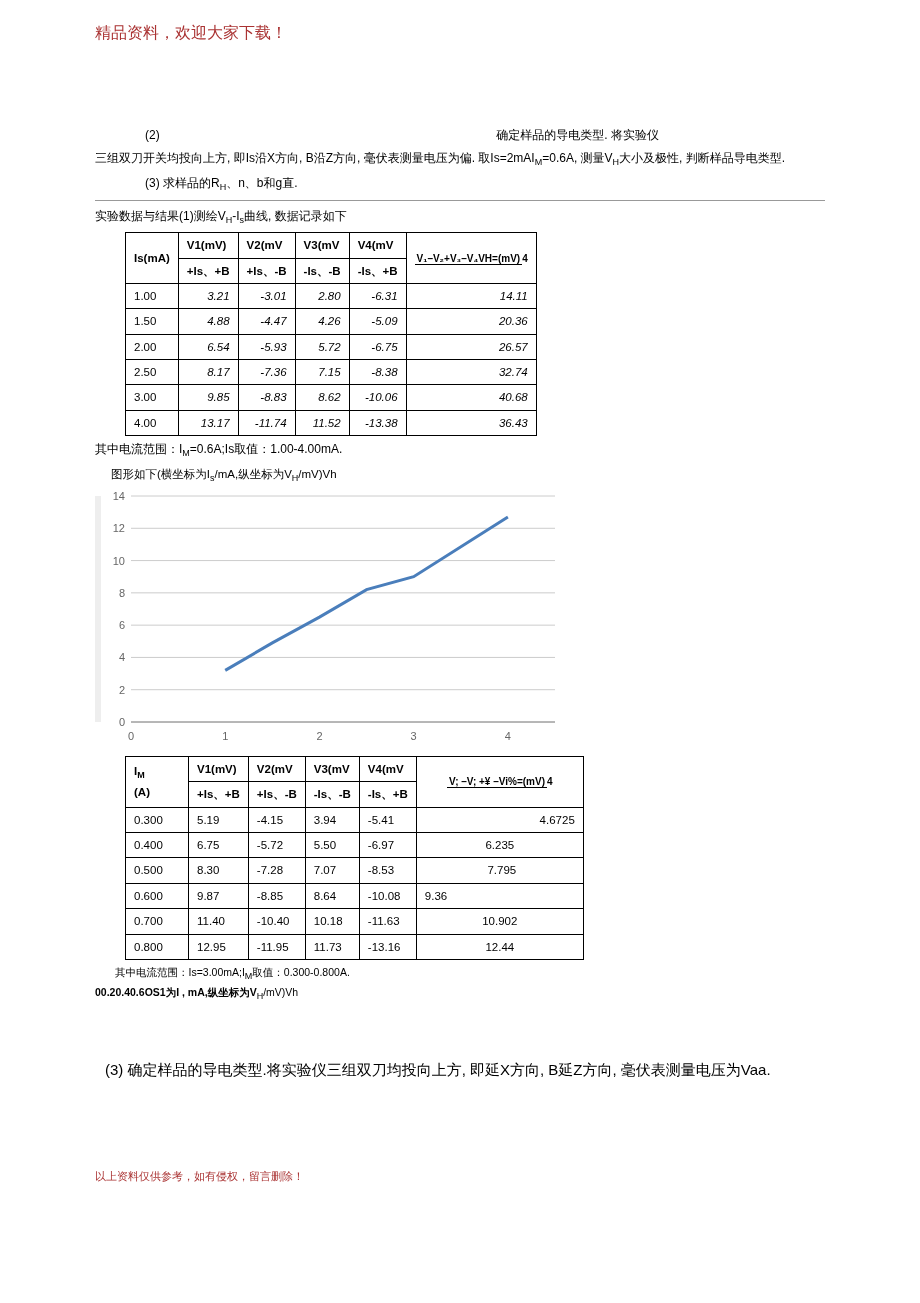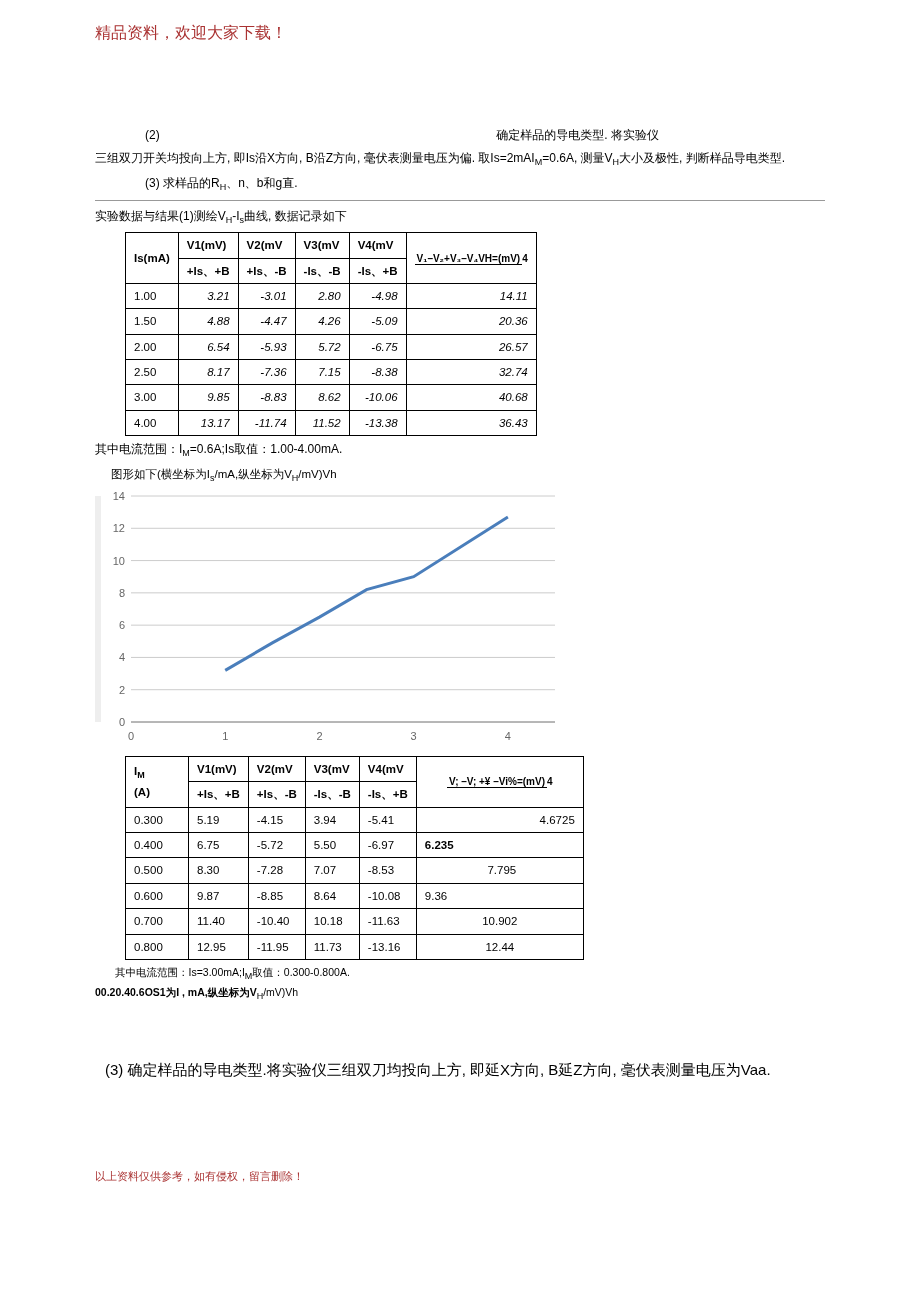--- a/index.html
+++ b/index.html
@@ -90,21 +90,21 @@
     <th>-Is、-B</th>
     <th>-Is、+B</th>
   </tr>
   </tbody>
     <tbody id="t1body">
       <tr>
         <td>1.00</td>
         <td class="num">3.21</td>
         <td class="num">-3.01</td>
         <td class="num">2.80</td>
-        <td class="num">-4.98</td>
+        <td class="num">-6.31</td>
         <td class="num">14.11</td>
       </tr>
       <tr>
         <td>1.50</td>
         <td class="num">4.88</td>
         <td class="num">-4.47</td>
         <td class="num">4.26</td>
         <td class="num">-5.09</td>
         <td class="num">20.36</td>
       </tr>
@@ -212,21 +212,21 @@
         <td>3.94</td>
         <td>-5.41</td>
         <td style="text-align: right;">4.6725</td>
       </tr>
       <tr>
         <td>0.400</td>
         <td>6.75</td>
         <td>-5.72</td>
         <td>5.50</td>
         <td>-6.97</td>
-        <td style=" font-weight: bold;">6.235</td>
+        <td style="text-align: center;">6.235</td>
       </tr>
       <tr>
         <td>0.500</td>
         <td>8.30</td>
         <td>-7.28</td>
         <td>7.07</td>
         <td>-8.53</td>
         <td style="text-align: center; padding-left: 12px;">7.795</td>
       </tr>
       <tr>

